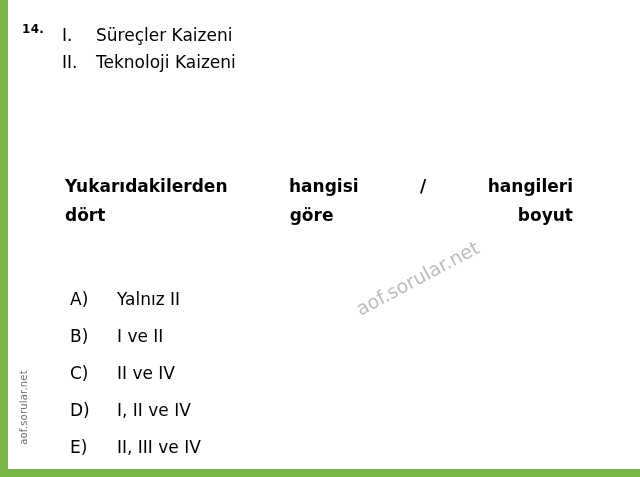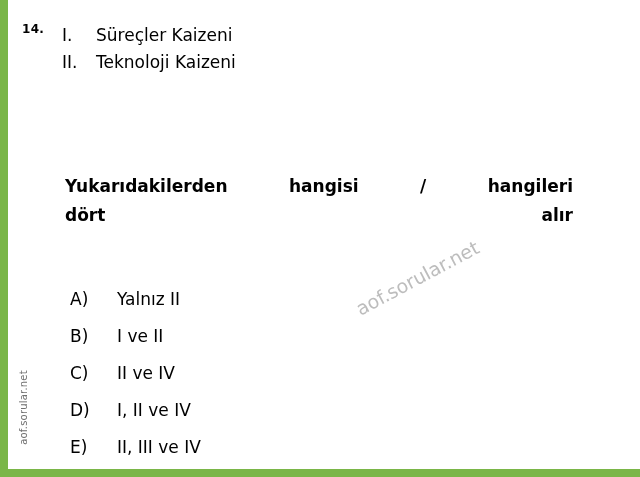--- a/index.html
+++ b/index.html
@@ -170,21 +170,22 @@
 
   <div class="stem">
     <span class="line justify">
       <span>Yukarıdakilerden</span>
       <span>hangisi</span>
       <span>/</span>
       <span>hangileri</span>
     </span>
     <span class="line justify">
       <span>dört</span>
-      <span>alır</span>
+      <span>göre</span>
+      <span>boyut</span>
     </span>
   </div>
 
   <div class="options">
     <div class="option">
       <span class="option-label">A)</span>
       <span class="option-text">Yalnız II</span>
     </div>
     <div class="option">
       <span class="option-label">B)</span>

